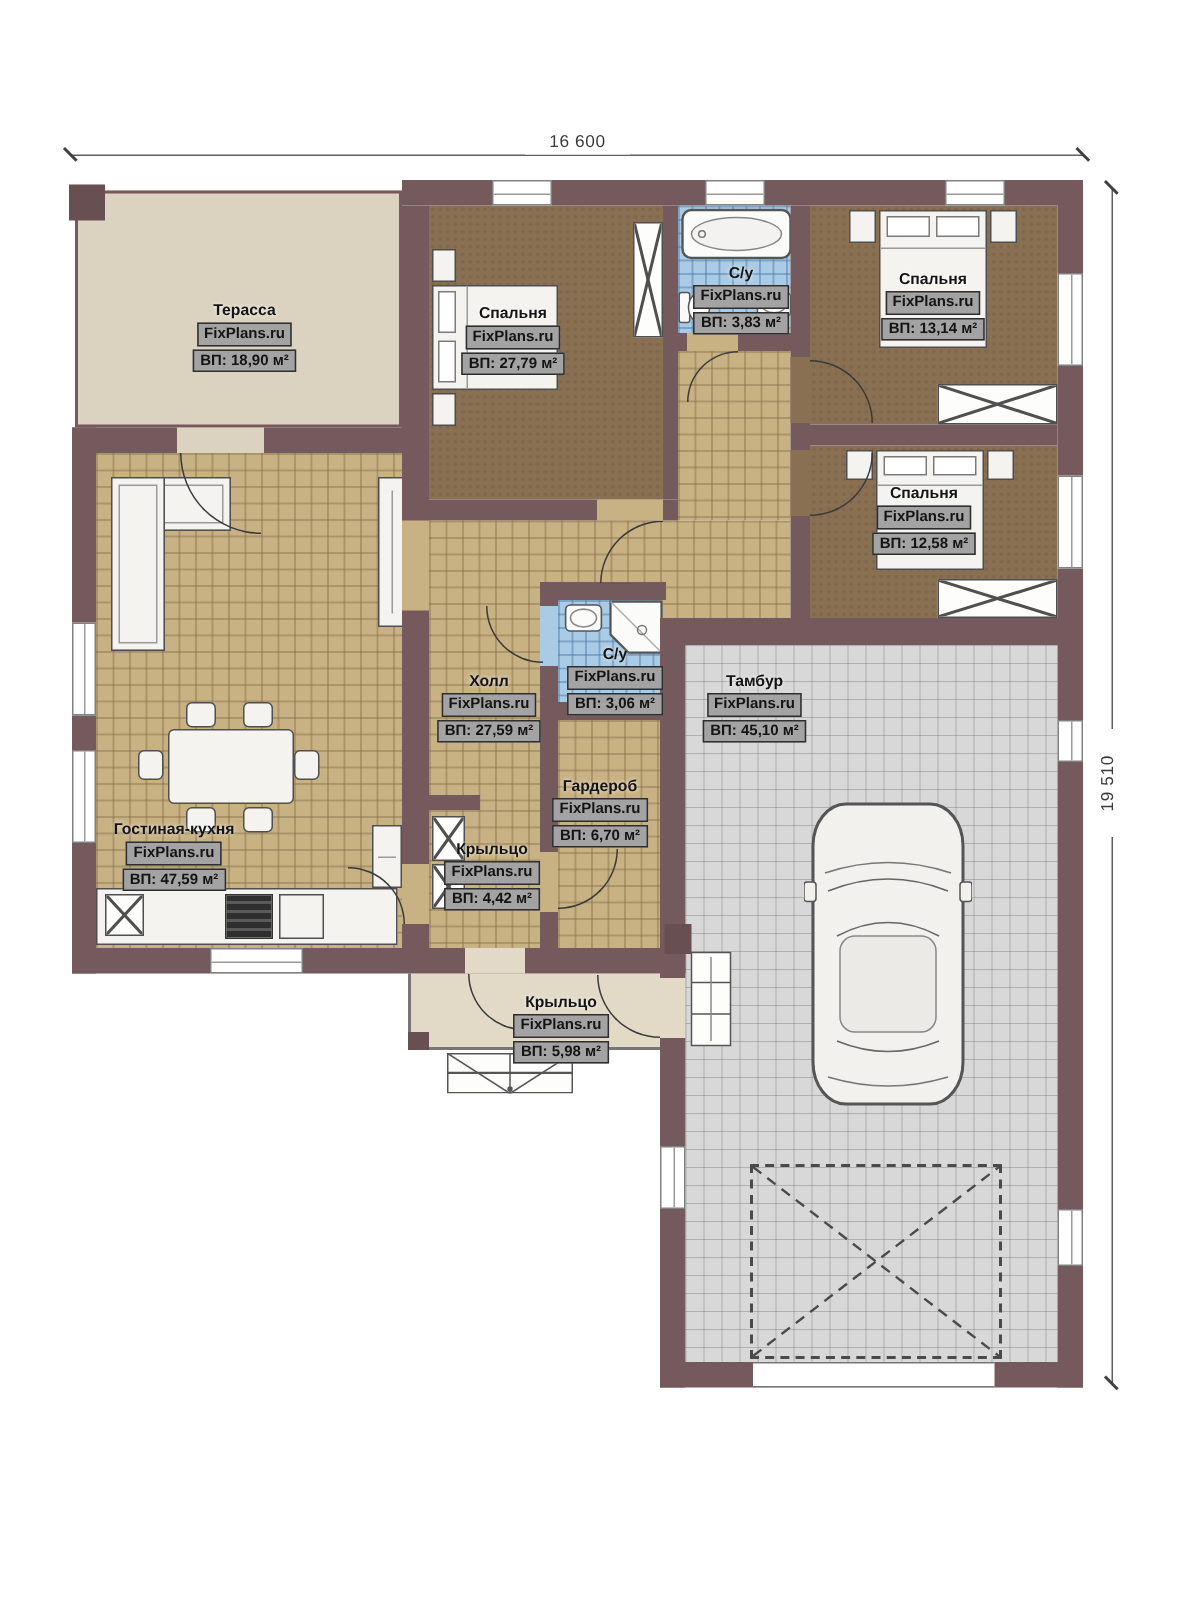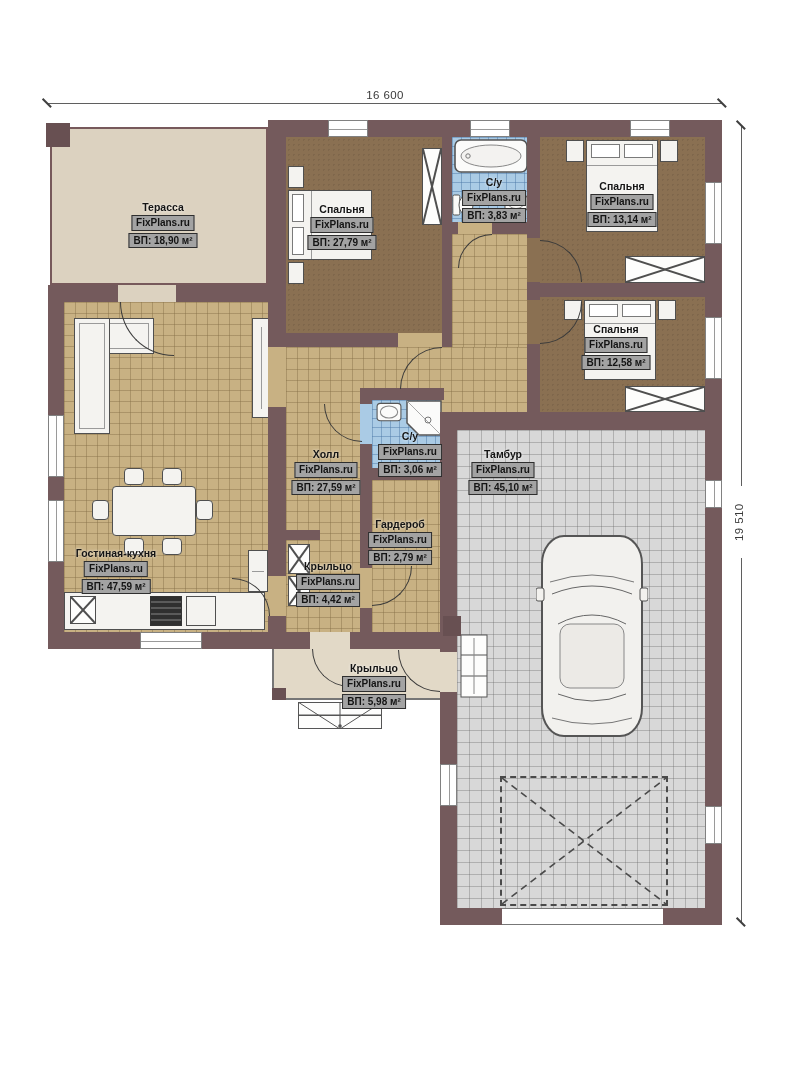--- a/index.html
+++ b/index.html
@@ -351,21 +351,21 @@
     <div class="bx">ВП: 3,06 м²</div>
   </div>
   <div class="abs rlabel" style="left:326px;top:448px">
     <div class="nm">Холл</div>
     <div class="bx">FixPlans.ru</div>
     <div class="bx">ВП: 27,59 м²</div>
   </div>
   <div class="abs rlabel" style="left:400px;top:518px">
     <div class="nm">Гардероб</div>
     <div class="bx">FixPlans.ru</div>
-    <div class="bx">ВП: 2,79 м²</div>
+    <div class="bx">ВП: 6,70 м²</div>
   </div>
   <div class="abs rlabel" style="left:328px;top:560px">
     <div class="nm">Крыльцо</div>
     <div class="bx">FixPlans.ru</div>
     <div class="bx">ВП: 4,42 м²</div>
   </div>
   <div class="abs rlabel" style="left:116px;top:547px">
     <div class="nm">Гостиная-кухня</div>
     <div class="bx">FixPlans.ru</div>
     <div class="bx">ВП: 47,59 м²</div>

